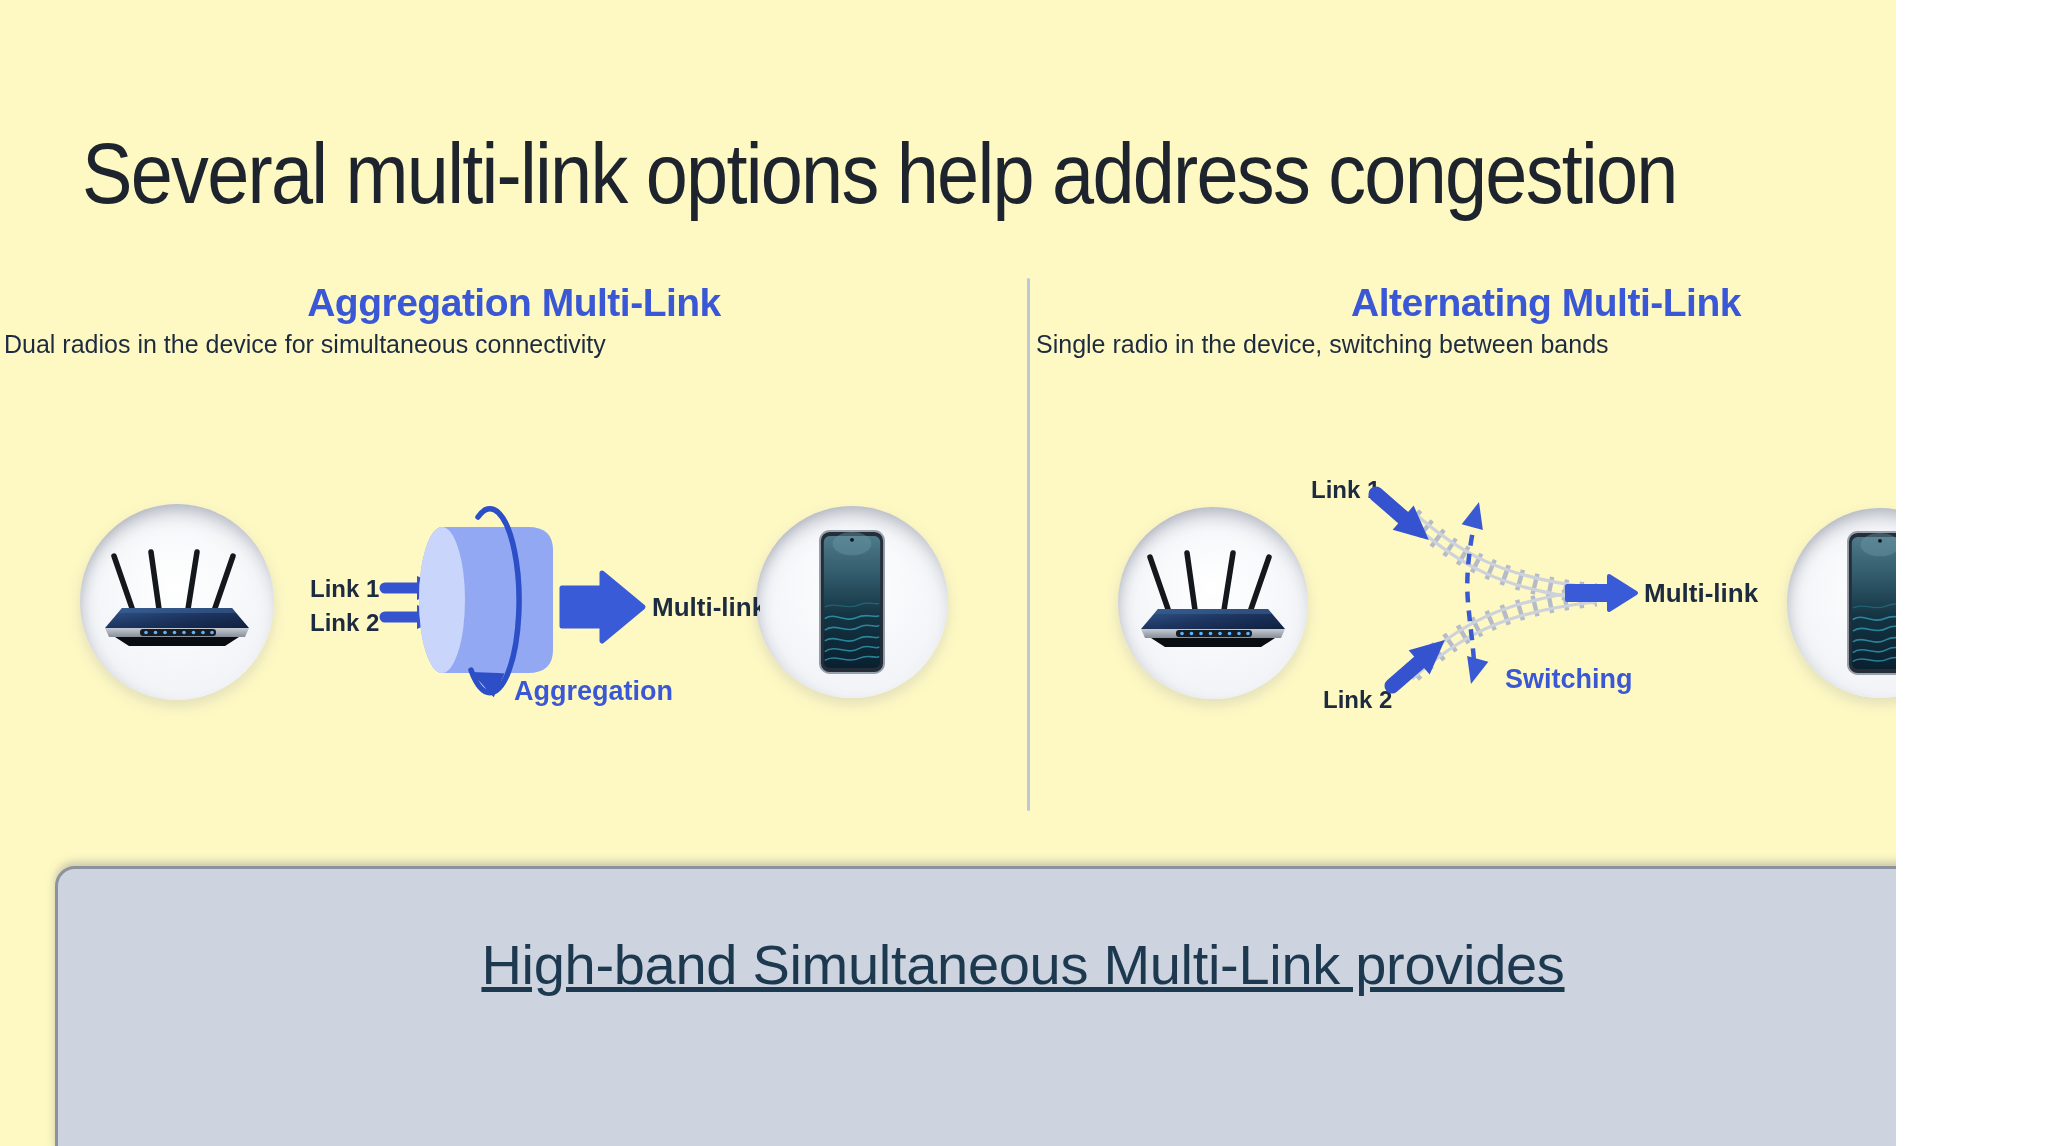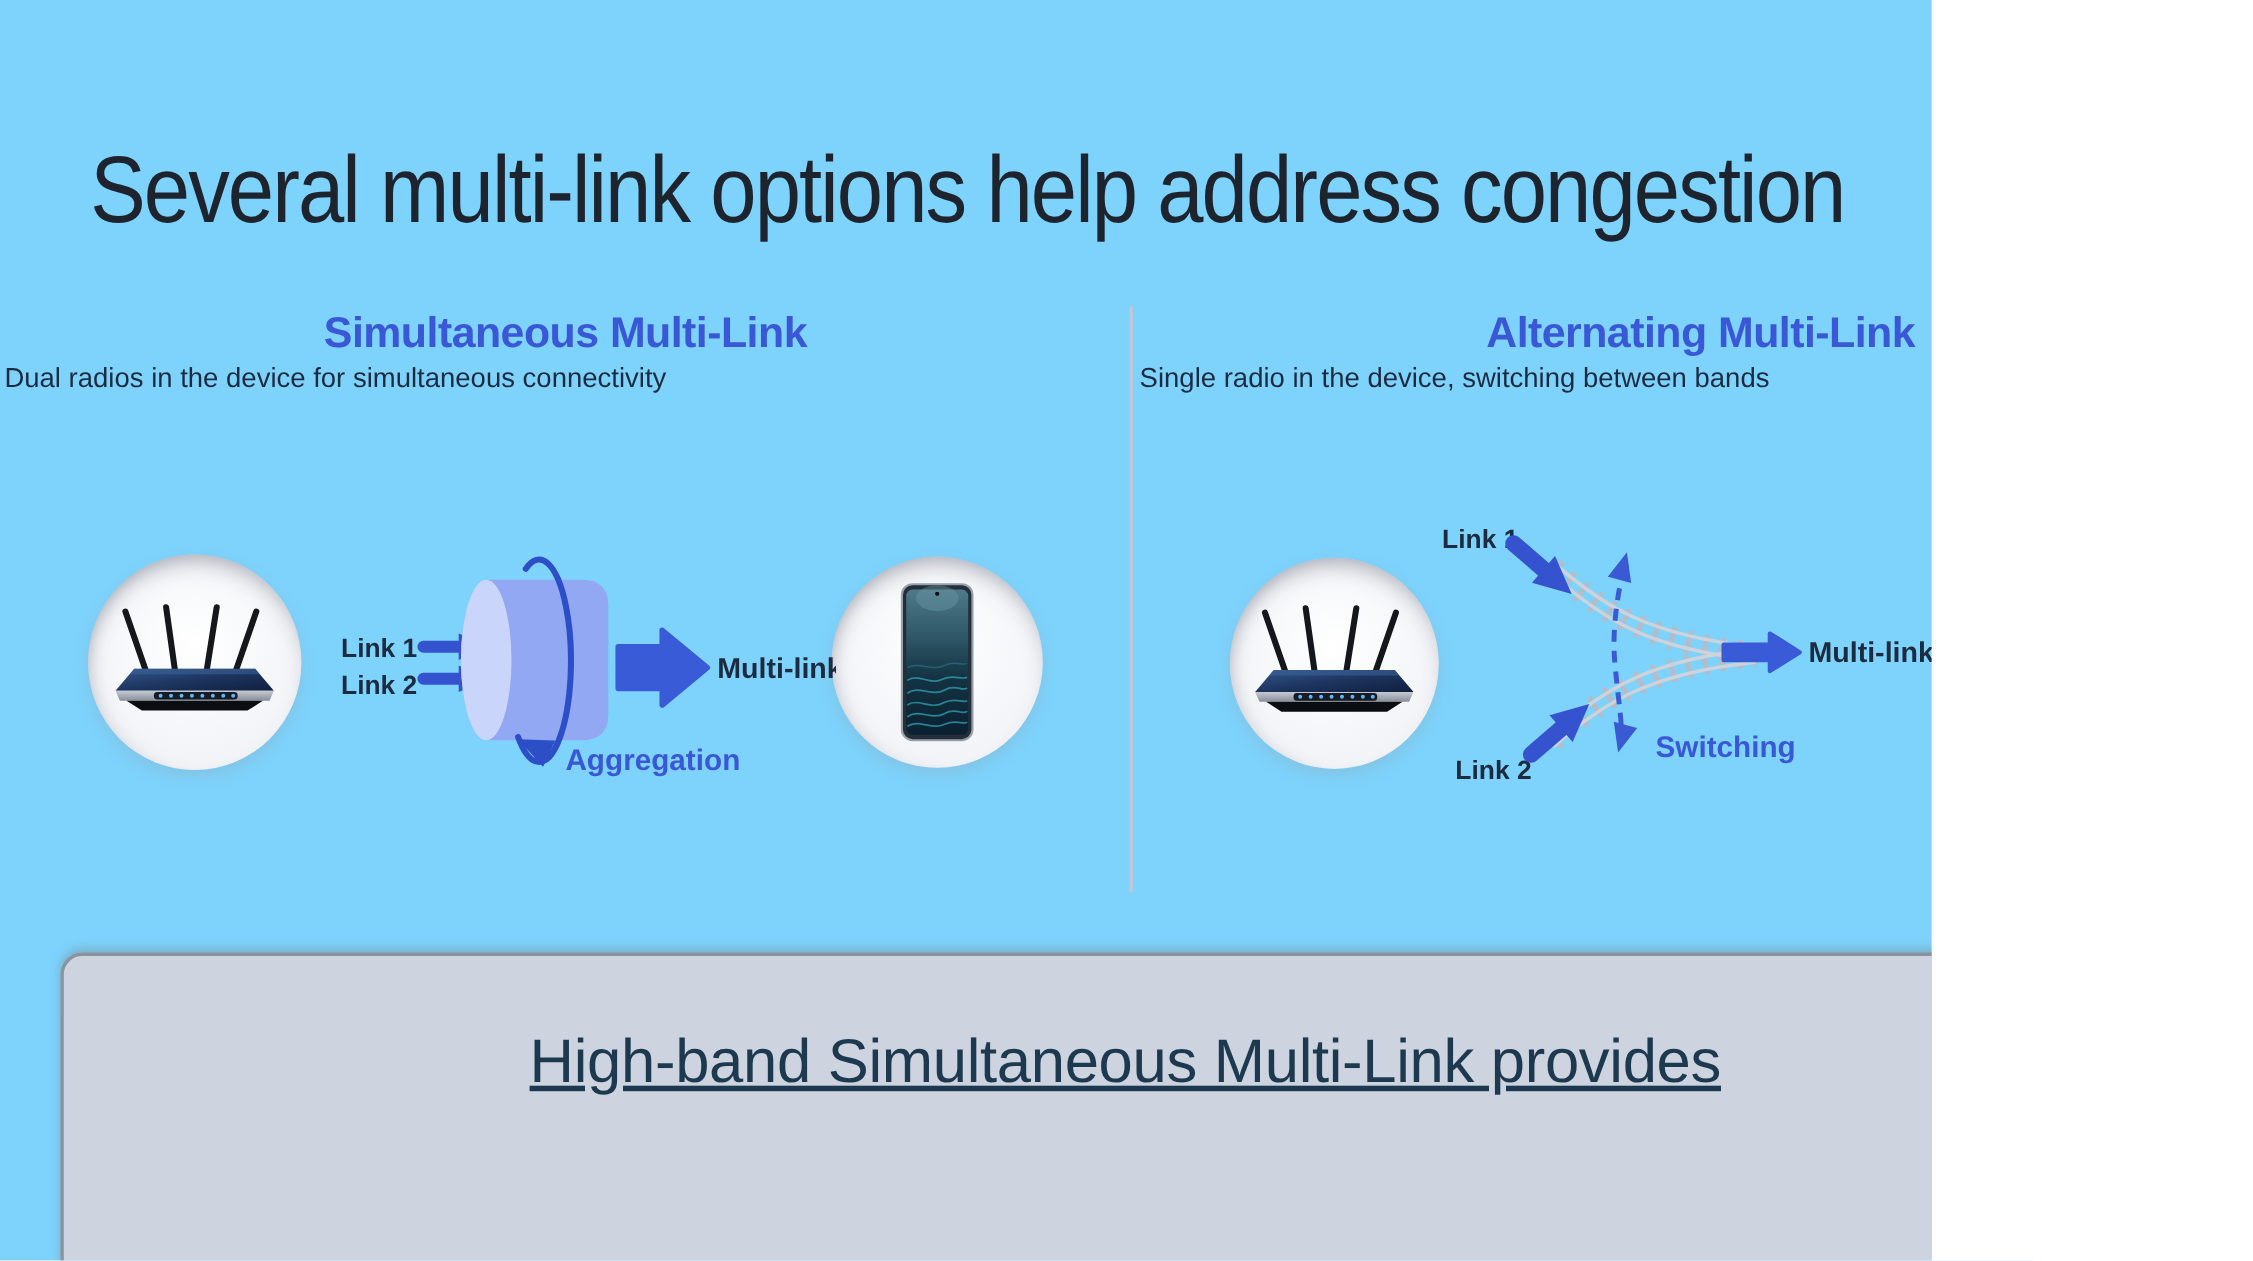--- a/index.html
+++ b/index.html
@@ -1,17 +1,17 @@
 <!DOCTYPE html>
 <html><head>
 <meta charset="utf-8">
 <style>
   html,body{margin:0;padding:0;background:#ffffff;}
   .slide{
-    position:relative;width:1756px;height:1146px;background:#7dd3fc;
+    position:relative;width:1896px;height:1146px;background:#fef9c3;
     overflow:hidden;font-family:"Liberation Sans",sans-serif;
   }
   .title{
     position:absolute;left:82px;top:68px;font-size:86px;font-weight:400;
     color:#1e242e;letter-spacing:-2px;white-space:nowrap;
     transform:scale(0.88,1);transform-origin:0 50%;line-height:1.1;
   }
   .panel-heading{
     position:absolute;top:281px;width:1020px;text-align:center;
     font-size:39px;font-weight:700;color:#3a57d6;letter-spacing:-0.5px;
@@ -129,21 +129,21 @@
       <polygon points="32,-12 60,0 32,12" stroke="none"></polygon>
     </g>
     <polygon id="dash-head" points="0,0 -26,-11 -26,11"></polygon>
   </defs>
 </svg>
 
 <div class="slide">
 
   <h1 class="title">Several multi-link options help address congestion</h1>
 
-  <div class="panel-heading left">Simultaneous Multi-Link</div>
+  <div class="panel-heading left">Aggregation Multi-Link</div>
   <div class="panel-sub left">Dual radios in the device for simultaneous connectivity</div>
   <div class="panel-heading right">Alternating Multi-Link</div>
   <div class="panel-sub right">Single radio in the device, switching between bands</div>
 
   <div class="divider"></div>
 
   <div class="device-circle circle-router-left">
     <svg class="router-art" viewBox="0 0 150 100">
         <use href="#router-symbol"></use>
       </svg>

